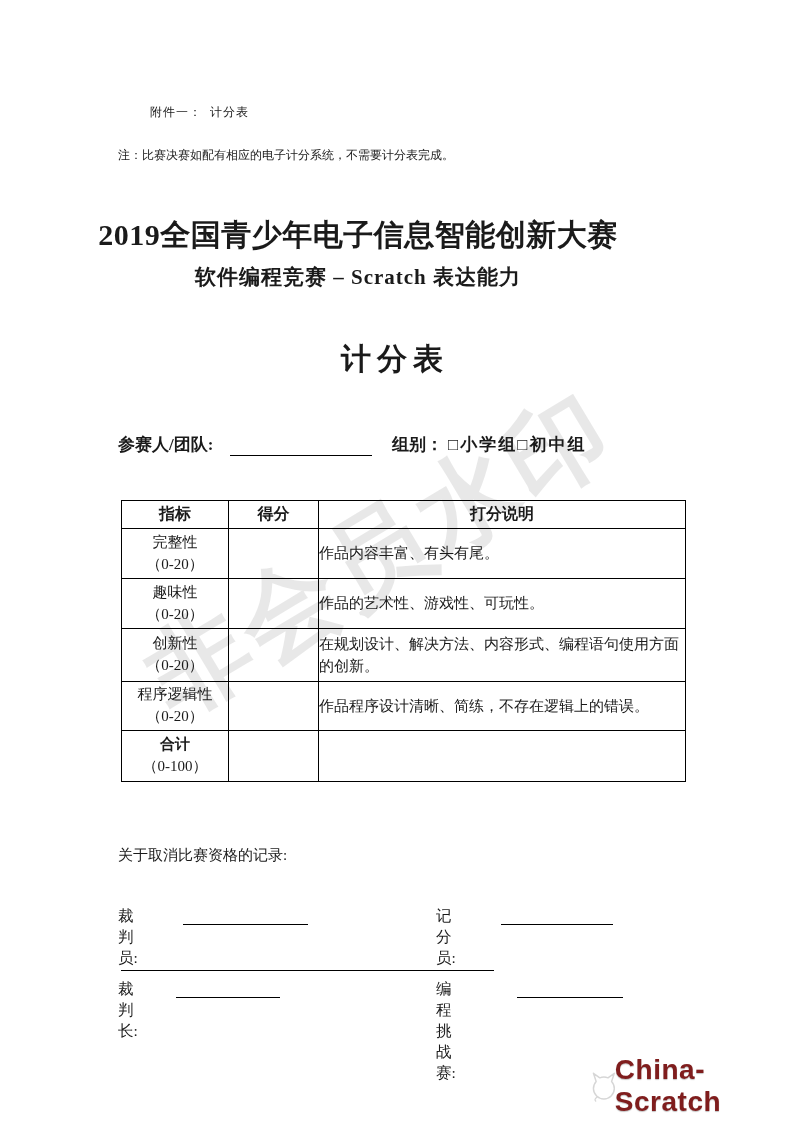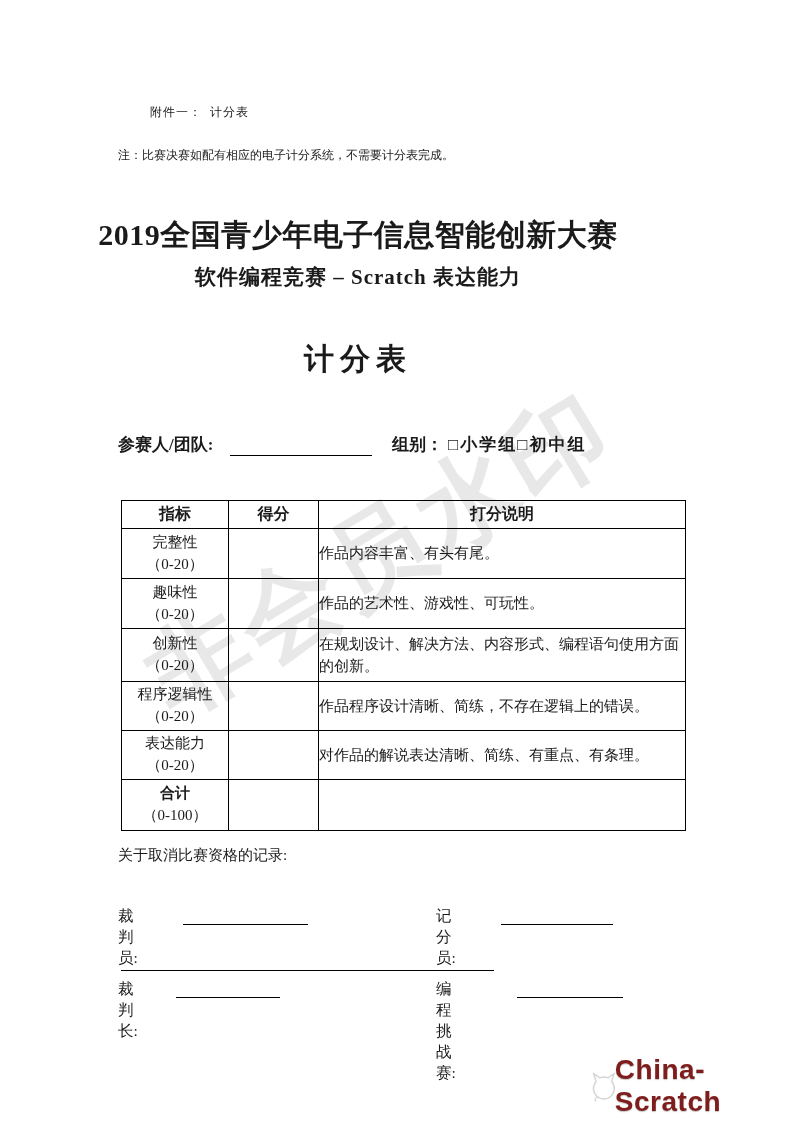--- a/index.html
+++ b/index.html
@@ -12,21 +12,21 @@
     overflow:hidden;
   }
   .abs { position:absolute; }
   .center { left:0; width:716px; text-align:center; }
 
   .attachment { left:118px; top:104px; font-size:12px; letter-spacing:1px; white-space:pre;margin-left:32px; }
   .note { left:118px; top:147px; font-size:12px; }
 
   .main-title { top:215px; font-size:30px; font-weight:bold; letter-spacing:0.5px; }
   .subtitle { top:263px; font-size:21px; font-weight:bold; letter-spacing:1px; }
-  .sheet-title { top:339px; font-size:30px; font-weight:bold; letter-spacing:6px; }
+  .sheet-title { top:339px; font-size:30px; font-weight:bold; letter-spacing:6px;padding-left:37px; }
 
   .participant-row { top:433px; left:0; width:770px; height:30px; font-weight:bold; font-size:17px; }
   .p-label { position:absolute; left:118px; top:0; }
   .p-blank { position:absolute; left:230px; top:-2px; width:142px; height:24px; border-bottom:1.5px solid #000; }
   .g-label { position:absolute; left:392px; top:0; }
   .g-opts  { position:absolute; left:448px; top:0; letter-spacing:2px; }
 
   table.score {
     position:absolute; left:121px; top:500px;
     border-collapse:collapse; table-layout:fixed;
@@ -131,28 +131,20 @@
     <td class="desc">在规划设计、解决方法、内容形式、编程语句使用方面的创新。</td>
   </tr>
   <tr class="r4">
     <td class="ind">
           <div class="ind-name">程序逻辑性</div>
           <div>（0-20）</div>
         </td>
     <td></td>
     <td class="desc">作品程序设计清晰、简练，不存在逻辑上的错误。</td>
   </tr>
-  <tr class="r5">
-    <td class="ind">
-          <div class="ind-name">表达能力</div>
-          <div>（0-20）</div>
-        </td>
-    <td></td>
-    <td class="desc">对作品的解说表达清晰、简练、有重点、有条理。</td>
-  </tr>
   <tr class="r6">
     <td class="ind">
           <div class="ind-name">合计</div>
           <div>（0-100）</div>
         </td>
     <td></td>
     <td class="desc"></td>
   </tr>
 </tbody>
   </table>

